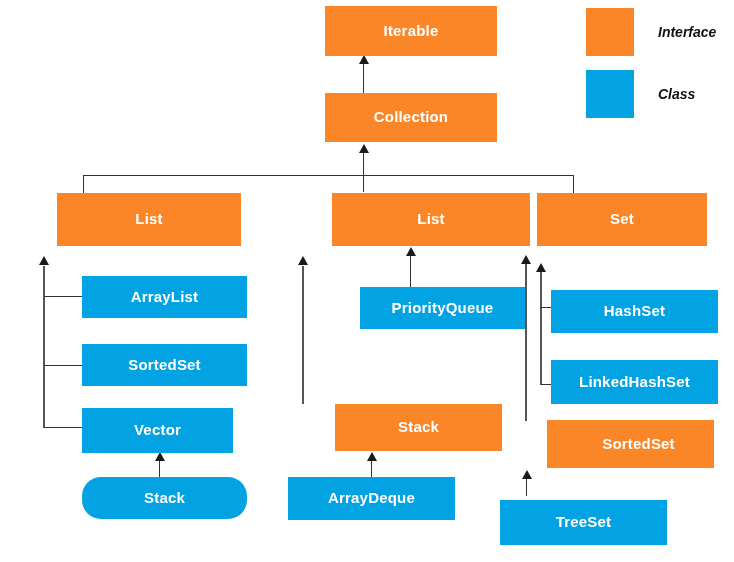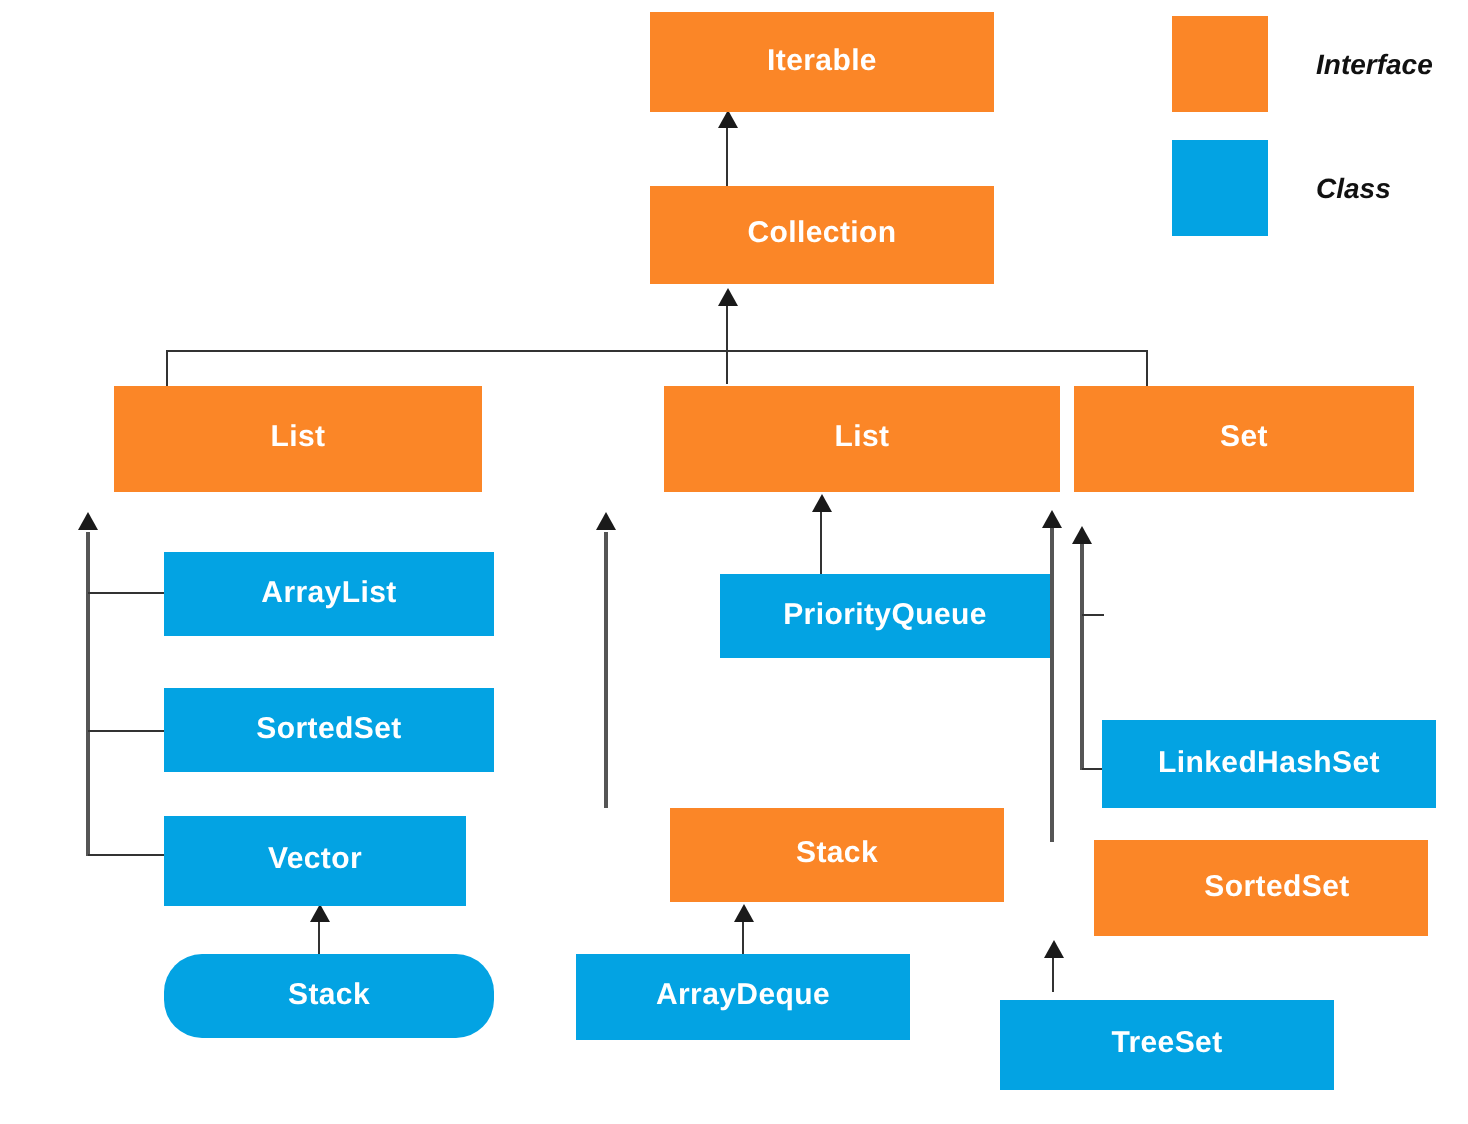--- a/index.html
+++ b/index.html
@@ -180,20 +180,23 @@
   </div>
 
   <div class="node iface" style="left:288px; top:404px; width:167px; height:47px;">
     <span>Stack</span>
   </div>
 
   <div class="node klass" style="left:288px; top:477px; width:167px; height:43px;">
     <span>ArrayDeque</span>
   </div>
 
+  <div class="node klass" style="left:551px; top:290px; width:167px; height:43px;">
+    <span>HashSet</span>
+  </div>
 
   <div class="node klass" style="left:551px; top:360px; width:167px; height:44px;text-align:center;">
     <span>LinkedHashSet</span>
   </div>
 
   <div class="node iface" style="left:500px; top:420px; width:167px; height:48px;padding-left:16px;">
     <span>SortedSet</span>
   </div>
 
   <div class="node klass" style="left:500px; top:500px; width:167px; height:45px;">

